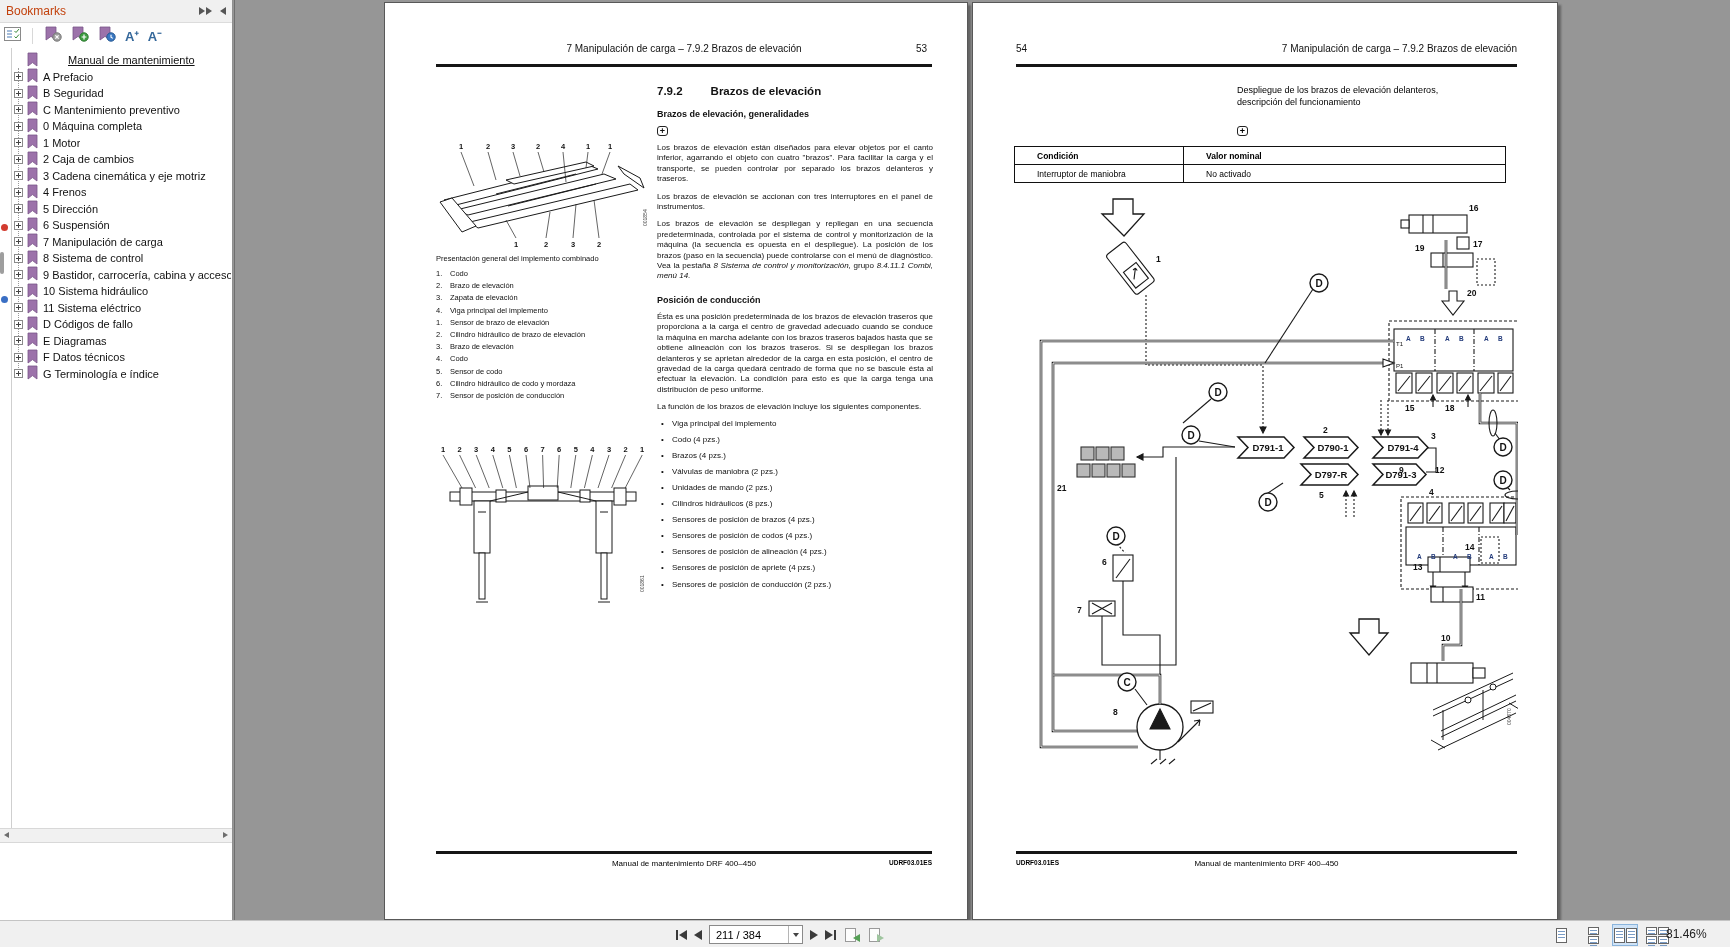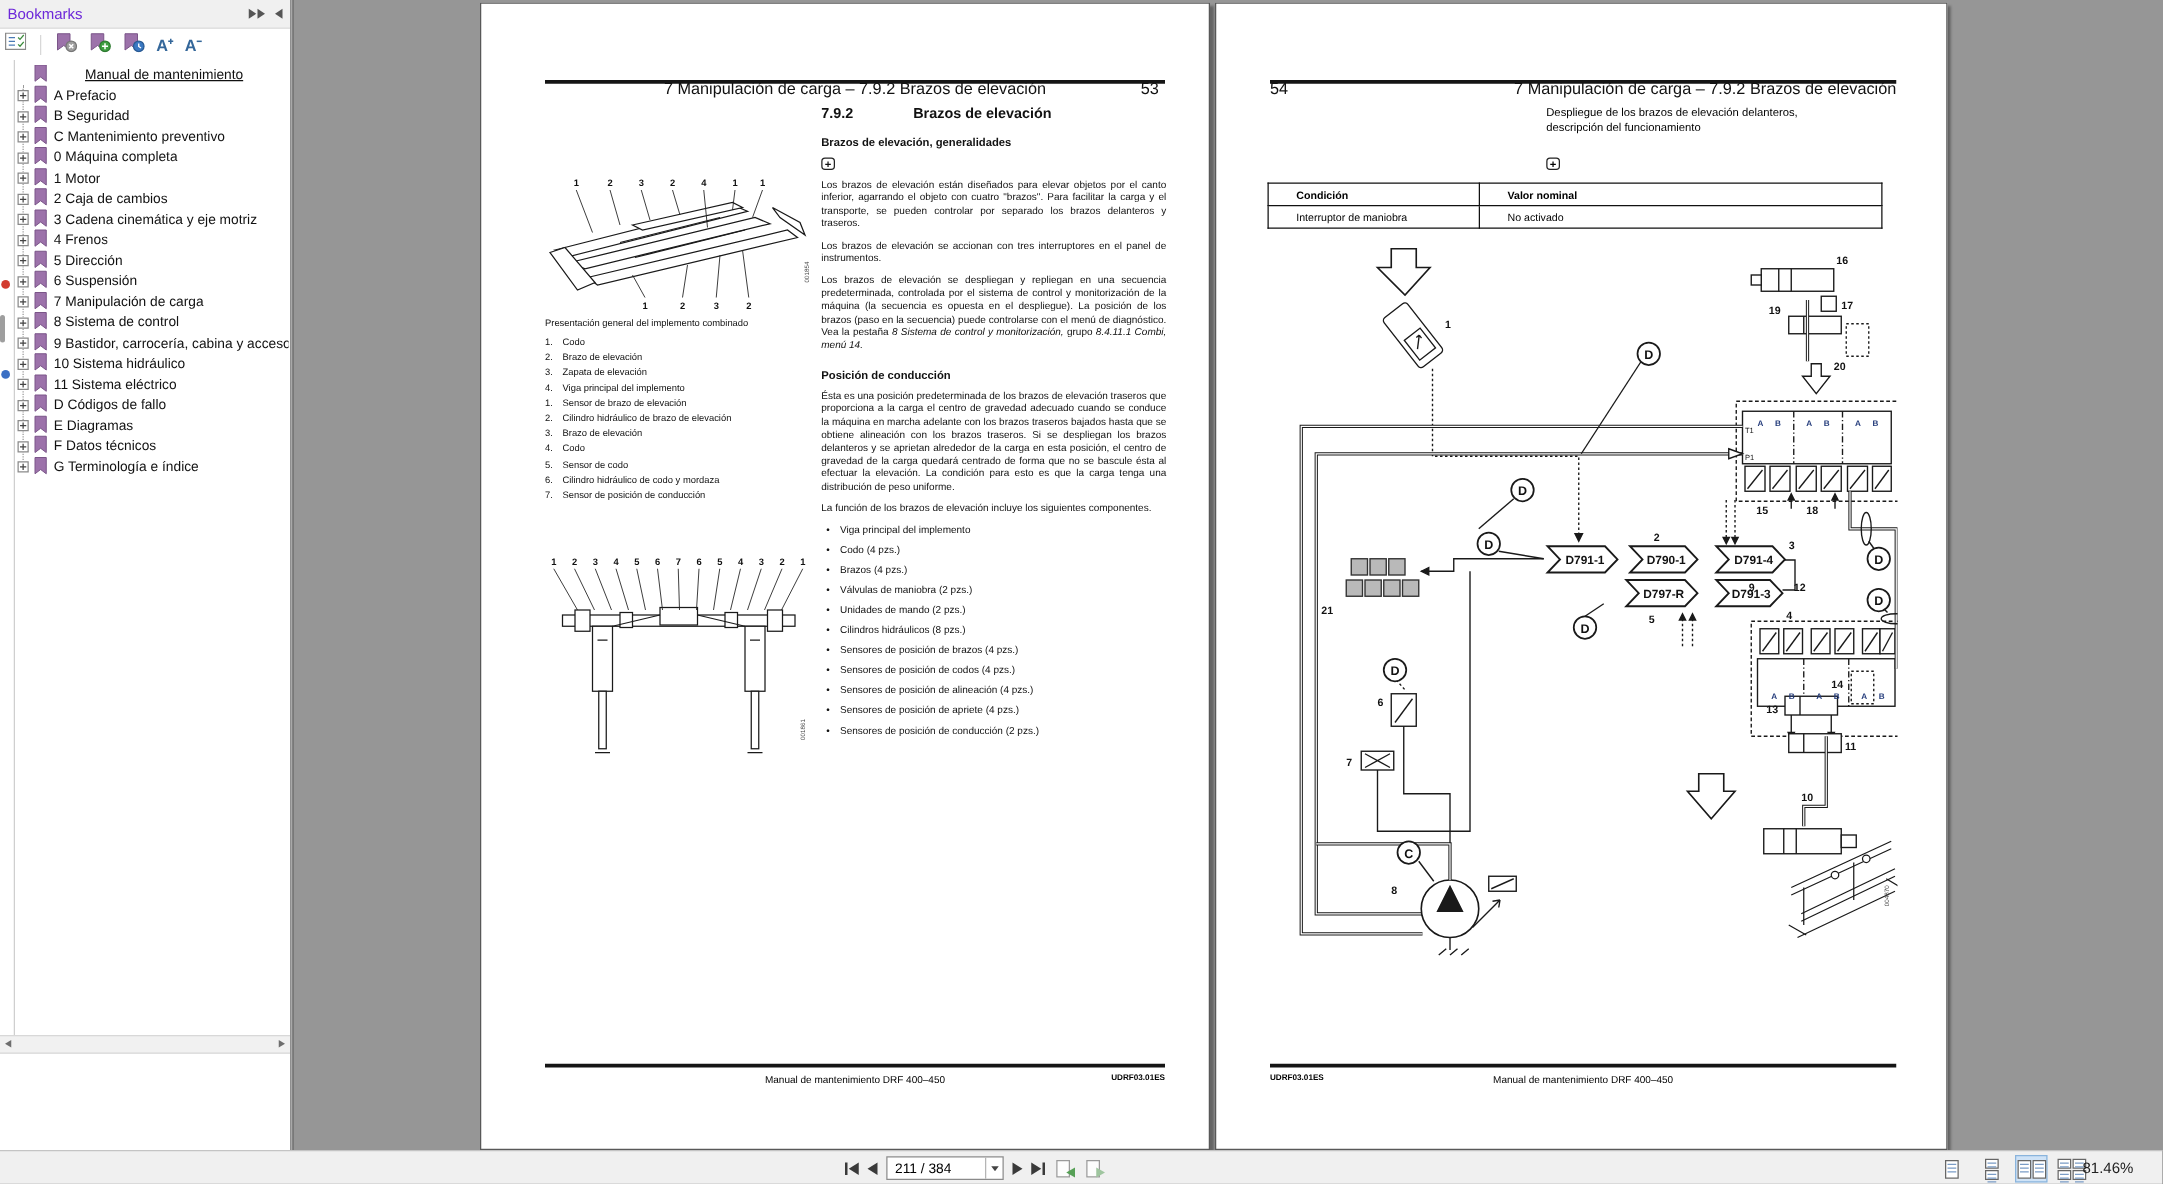--- a/index.html
+++ b/index.html
@@ -1,19 +1,19 @@
 <!DOCTYPE html>
 <html><head>
 <meta charset="utf-8">
 <style>
   html,body{margin:0;padding:0;}
   body{width:1730px;height:947px;overflow:hidden;background:#969696;font-family:"Liberation Sans",sans-serif;position:relative;}
   
   .sidebar{position:absolute;left:0;top:0;width:233px;height:920px;background:#fff;border-right:1px solid #8f8f8f;box-sizing:border-box;}
-  .sb-header{height:22px;background:#f0f0f0;border-bottom:1px solid #dcdcdc;display:flex;align-items:center;padding:0 6px;font-size:12px;color:#6d28d9;}
+  .sb-header{height:22px;background:#f0f0f0;border-bottom:1px solid #dcdcdc;display:flex;align-items:center;padding:0 6px;font-size:12px;color:#c2410c;}
   .sb-header .sp{flex:1;}
   .hdr-btn{display:flex;align-items:center;gap:1px;margin-left:8px;cursor:default;}
   .tri-r{width:0;height:0;border-top:4px solid transparent;border-bottom:4px solid transparent;border-left:6px solid #555;}
   .tri-l{width:0;height:0;border-top:4px solid transparent;border-bottom:4px solid transparent;border-right:6px solid #555;}
   .sb-toolbar{height:26px;display:flex;align-items:center;padding:0 4px;gap:9px;}
   .sb-toolbar .sep{width:1px;height:16px;background:#d8d8d8;margin:0 2px;}
   .fontbtn{font-size:13px;font-weight:bold;color:#34679a;}
   
   .gutter{position:absolute;left:0;top:48px;width:11px;height:780px;border-right:1px solid #cfcfcf;}
   .dot{position:absolute;width:7px;height:7px;border-radius:50%;left:1px;}
@@ -33,27 +33,27 @@
   .sb-hscroll{position:absolute;left:0;top:828px;width:232px;height:13px;background:#f1f1f1;border-top:1px solid #d8d8d8;border-bottom:1px solid #d8d8d8;}
   .sb-hscroll .btn{position:absolute;top:0;width:12px;height:12px;display:flex;align-items:center;justify-content:center;}
   .sb-hscroll .t-l{width:0;height:0;border-top:3.5px solid transparent;border-bottom:3.5px solid transparent;border-right:5px solid #6e6e6e;}
   .sb-hscroll .t-r{width:0;height:0;border-top:3.5px solid transparent;border-bottom:3.5px solid transparent;border-left:5px solid #6e6e6e;}
   
   .doc{position:absolute;left:234px;top:0;width:1496px;height:920px;background:#969696;border-left:1px solid #6f6f6f;overflow:hidden;}
   .page{position:absolute;top:2px;width:582px;height:916px;background:#fff;border:1px solid #585858;box-shadow:3px 3px 2px rgba(40,40,40,.45);box-sizing:content-box;}
   .pageL{left:149px;}
   .pageR{left:737px;width:584px;}
   .page *{box-sizing:border-box;}
-  .phead{position:absolute;top:60px;left:50px;right:34px;font-size:13px;color:#111;}
+  .phead{position:absolute;top:40px;left:50px;right:34px;font-size:10px;color:#111;}
   .rule{position:absolute;left:51px;right:35px;height:2.5px;background:#151515;}
   .prfoot{position:absolute;left:43px;right:40px;top:856px;font-size:8px;}
   
   .colL{position:absolute;left:51px;top:80px;width:216px;font-size:7.5px;color:#111;}
   .colR{position:absolute;left:272px;top:78px;width:276px;font-size:8px;color:#111;}
-  .secrow{display:flex;gap:48px;font-size:11.5px;font-weight:bold;margin-top:4px;}
+  .secrow{display:flex;gap:28px;font-size:11.5px;font-weight:bold;margin-top:4px;}
   .sub1{font-size:9px;font-weight:bold;margin-top:12px;}
   .plusbox{display:inline-block;width:11px;height:10px;border:1px solid #222;border-radius:3px;font-size:9px;font-weight:bold;line-height:8px;text-align:center;margin-top:7px;}
   .plusbox::before{content:"+";}
   .colR p{margin:7px 0 0 0;line-height:10.4px;text-align:justify;}
   .h3{font-size:9px;font-weight:bold;margin-top:13px;}
   .introp{margin-top:8px;}
   .bul{display:flex;margin-top:6.1px;line-height:10px;}
   .bul .b{width:15px;padding-left:4px;flex:none;}
   .figcap{margin-top:4px;}
   .figlist{margin-top:5px;}

